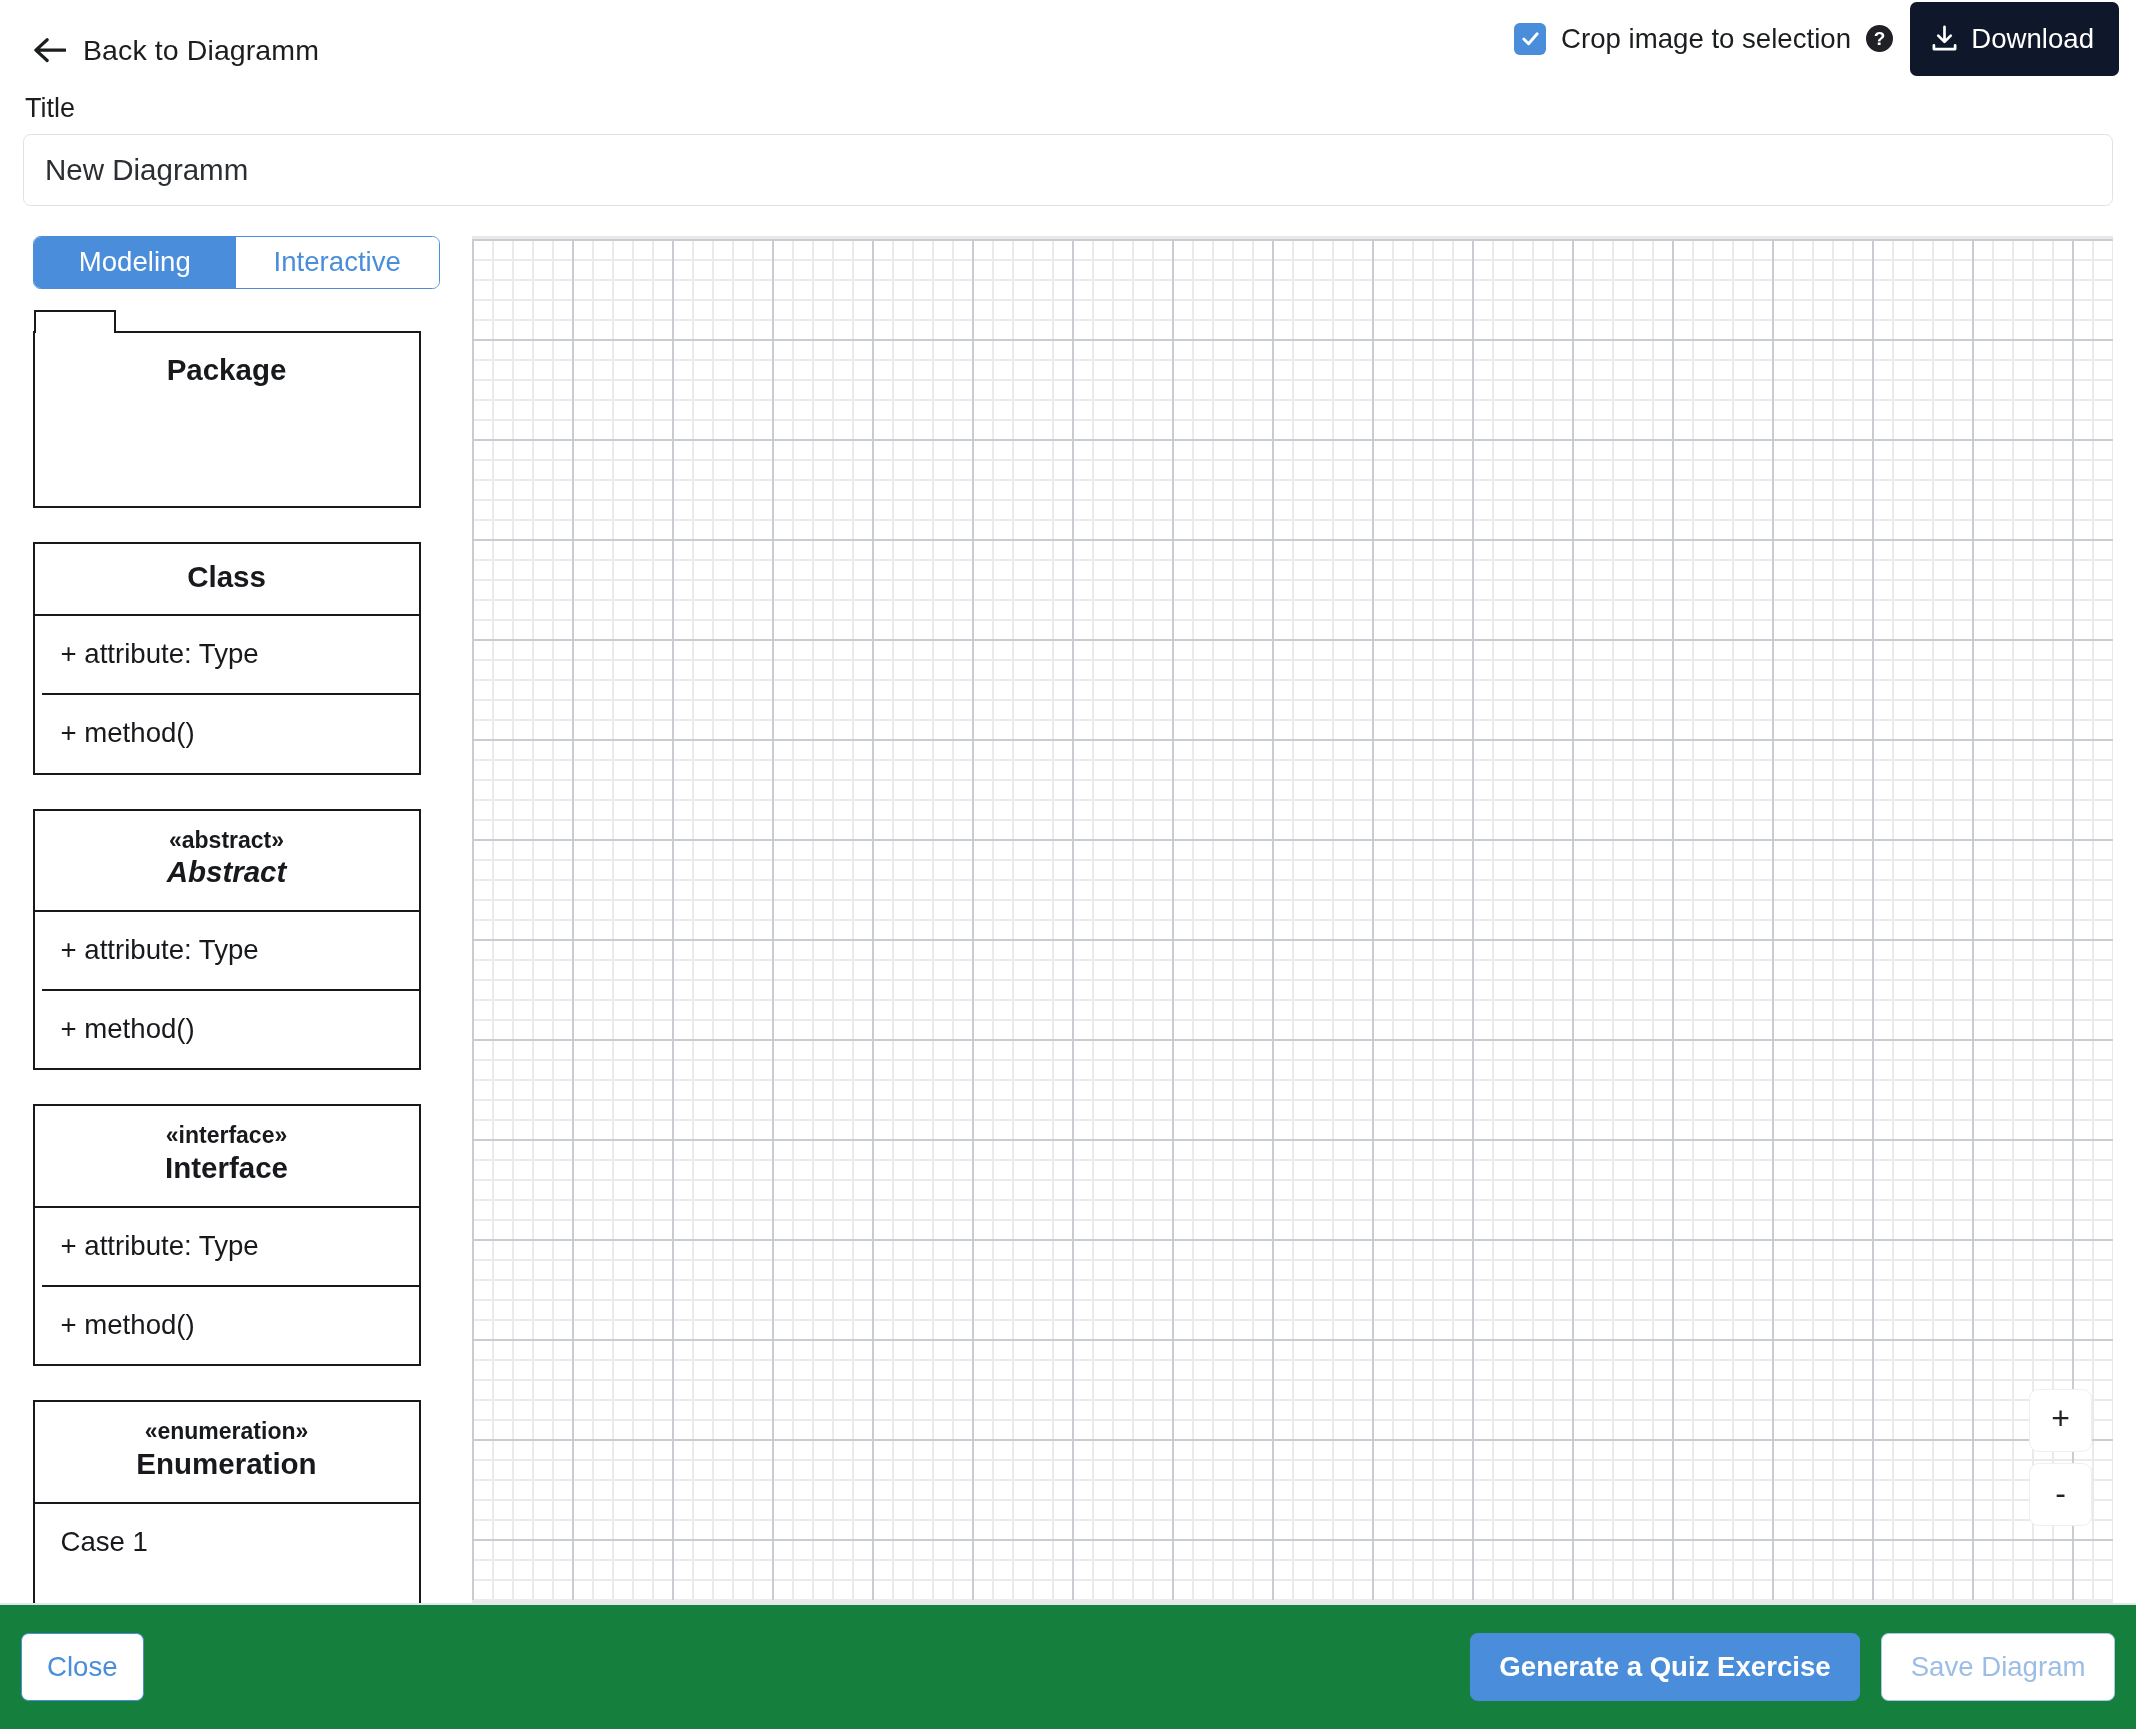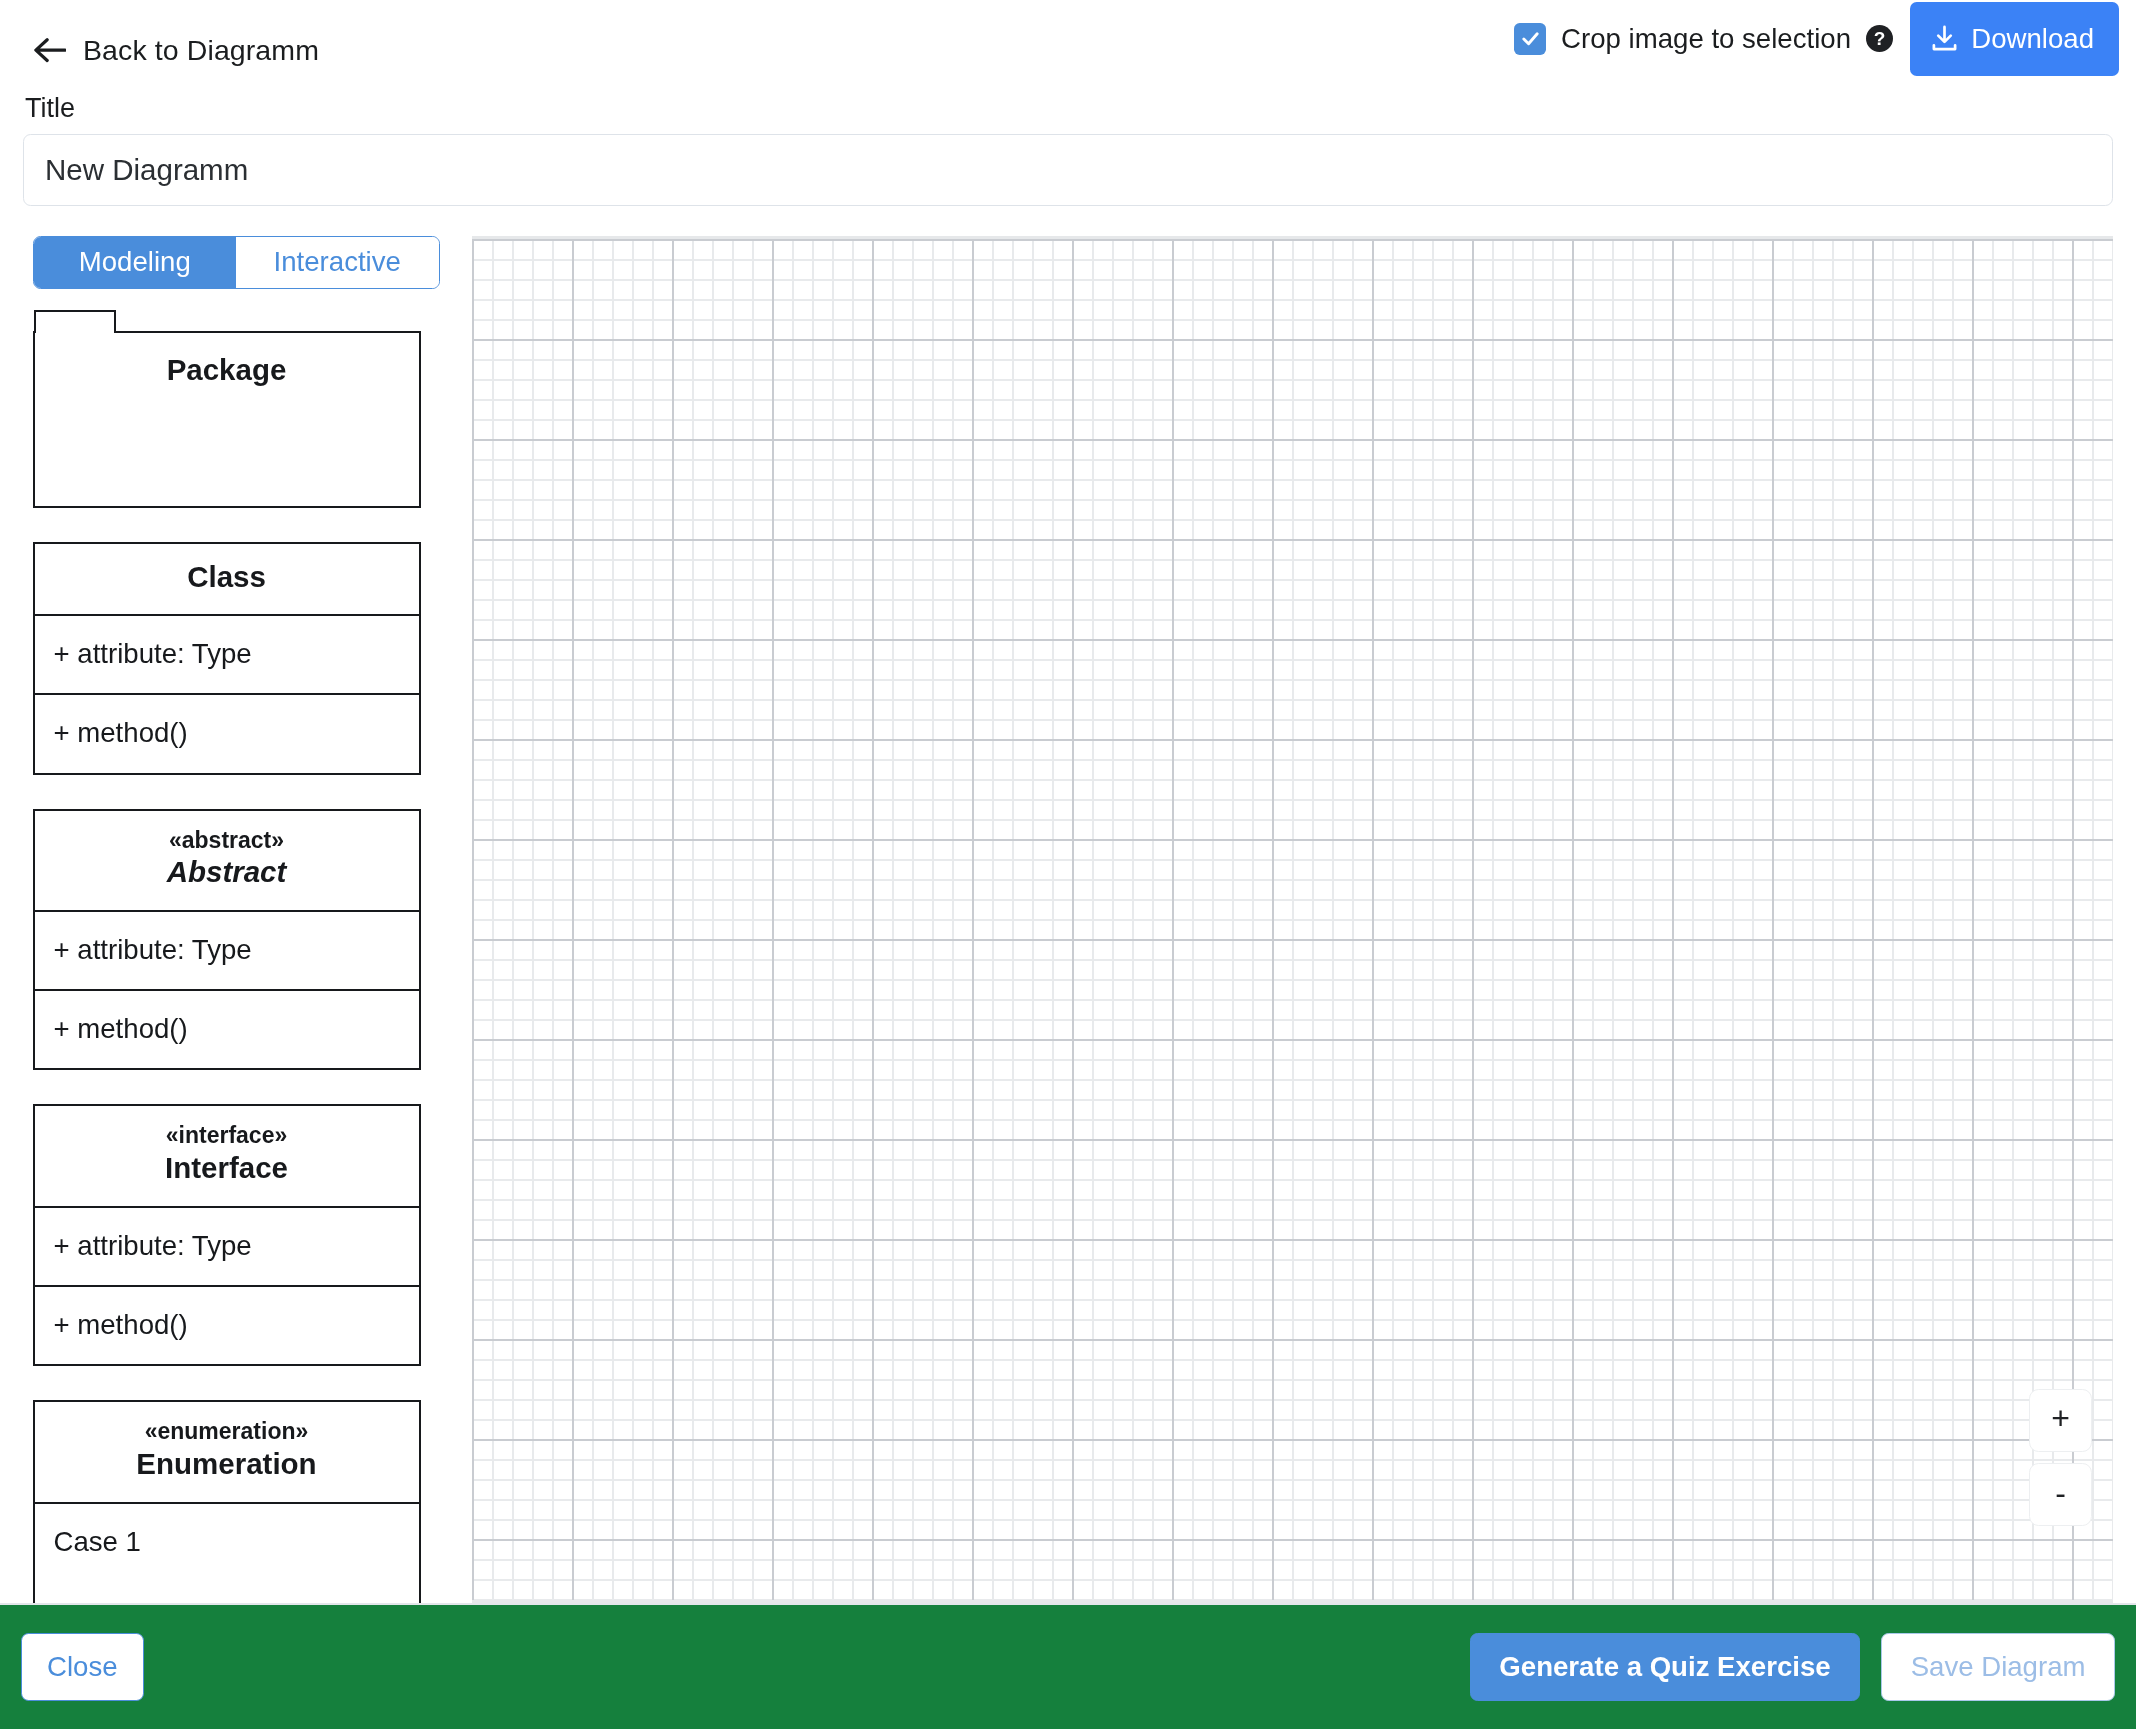--- a/index.html
+++ b/index.html
@@ -97,21 +97,21 @@
     font-weight: bold;
     display: flex;
     align-items: center;
     justify-content: center;
     cursor: pointer;
     flex: 0 0 auto;
     line-height: 1;
   }
 
   .download-btn {
-    background: #3b82f6;
+    background: #0f172a;
     color: #ffffff;
     border: none;
     border-radius: 6.7px;
     height: 74px;
     padding: 0 25px 0 21px;
     display: flex;
     align-items: center;
     gap: 13.3px;
     font-size: 27.6px;
     font-family: inherit;
@@ -260,21 +260,21 @@
   .node-name.italic { font-style: italic; }
 
   .node-row {
     padding: 17px 0 17px 19px;
     font-size: 27.6px;
     color: #17191c;
     border-bottom: 2.9px solid #17191c;
     line-height: 1.2;
   }
   .node-row:last-child { border-bottom: none; }
-  .node-row.tall { padding: 21px 0 23px 19px; }
+  .node-row.tall { padding: 21px 0 23px 19px; margin-left: 7px; }
 
   
   .canvas-col {
     flex: 1 1 auto;
     position: relative;
     min-width: 0;
     padding-left: 19px;
   }
   .canvas {
     position: absolute;

